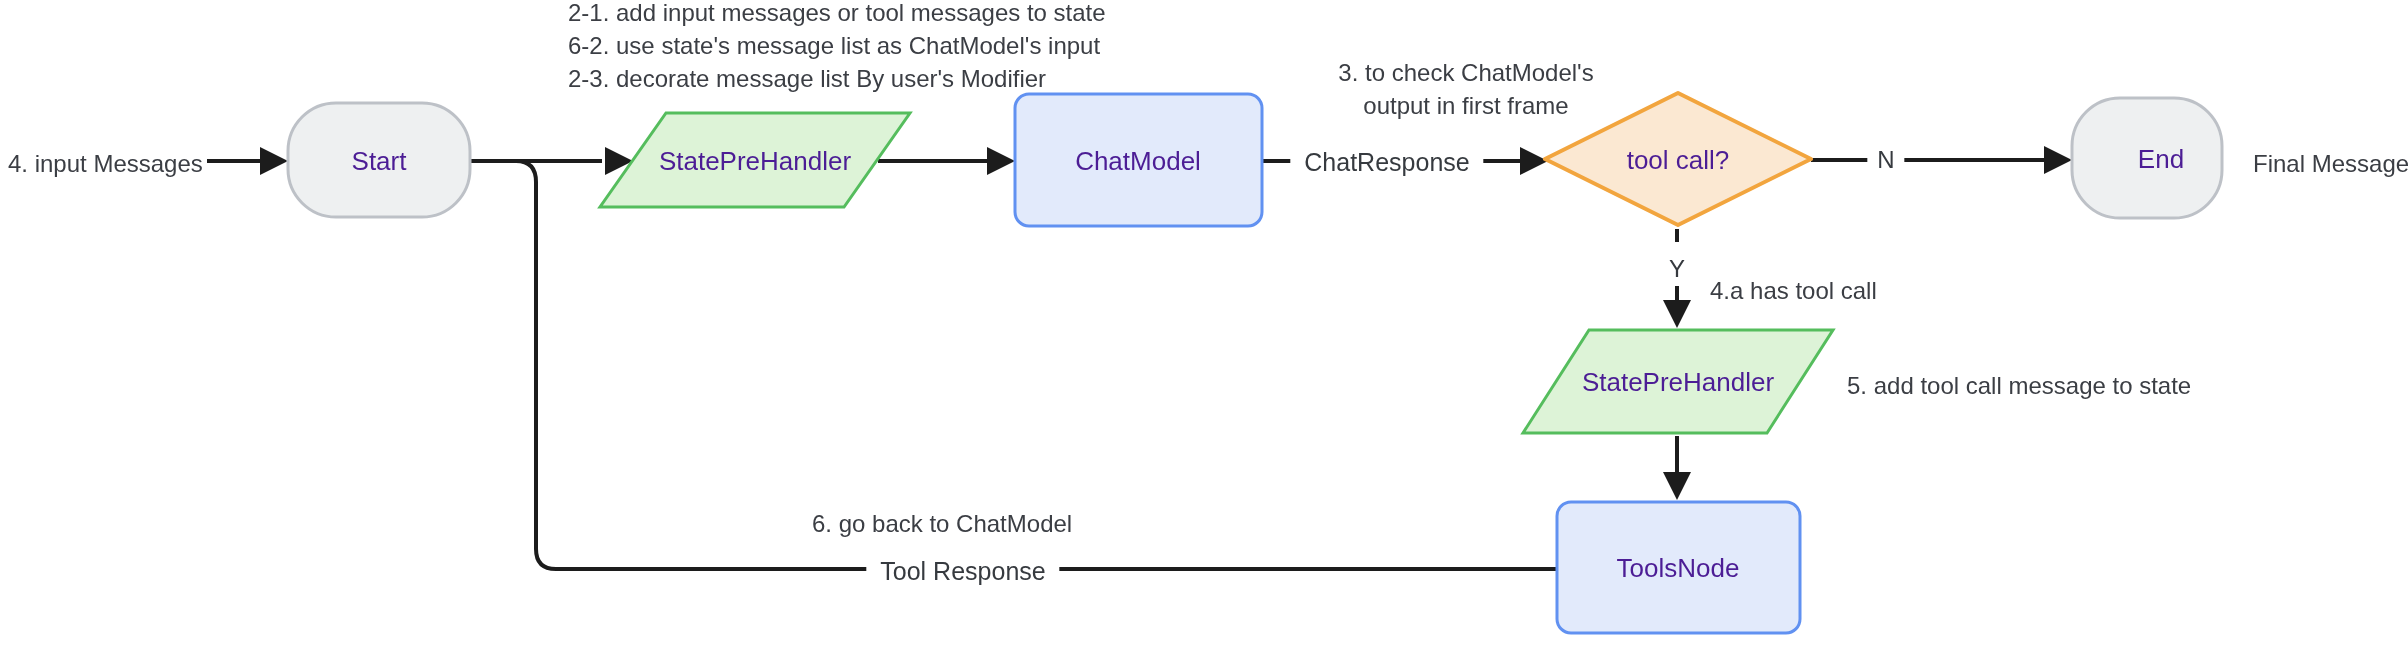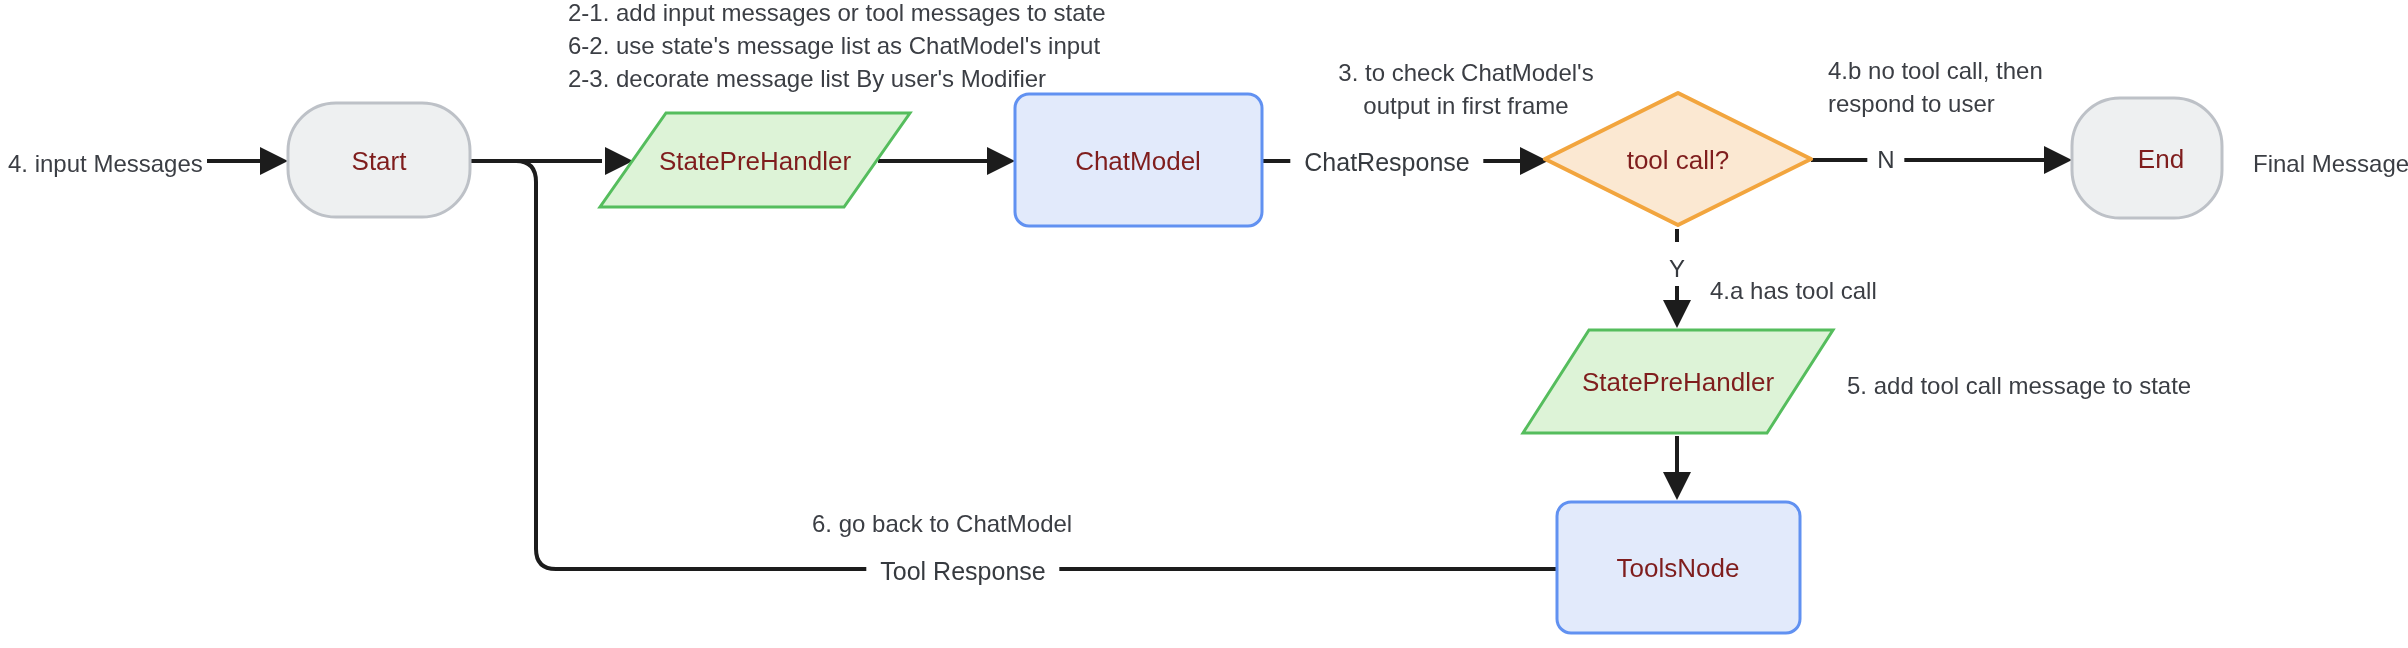--- a/index.html
+++ b/index.html
@@ -4,21 +4,21 @@
 <style>
   html,body{margin:0;padding:0;background:#ffffff;}
   .canvas{
     position:relative;width:2408px;height:648px;background:#ffffff;overflow:hidden;
     font-family:"Liberation Sans","DejaVu Sans",sans-serif;color:#363a3f;
   }
   .canvas svg{position:absolute;left:0;top:0;}
   .txt{position:absolute;white-space:nowrap;}
   .node-label{
     position:absolute;transform:translate(-50%,-50%);
-    font-size:26px;color:#7f1d1d;white-space:nowrap;text-align:center;
+    font-size:26px;color:#4c1d95;white-space:nowrap;text-align:center;
   }
   .edge-label{
     position:absolute;transform:translate(-50%,-50%);
     font-size:25px;color:#363a3f;background:#ffffff;
     padding:0 14px;line-height:34px;white-space:nowrap;
   }
   .edge-label.small{font-size:24px;padding:0 10px;}
   .note{font-size:24px;line-height:33px;color:#3b3e44;}
   .note.center{text-align:center;transform:translateX(-50%);}
 </style>
@@ -82,23 +82,19 @@
     <div>2-1. add input messages or tool messages to state</div>
     <div>6-2. use state's message list as ChatModel's input</div>
     <div>2-3. decorate message list By user's Modifier</div>
   </div>
 
   <div class="txt note center" style="left:1466px;top:56px;">
     <div>3. to check ChatModel's</div>
     <div>output in first frame</div>
   </div>
 
-  <div class="txt note" style="left:1828px;top:54px;">
-    <div>4.b no tool call, then</div>
-    <div>respond to user</div>
-  </div>
 
   <div class="txt note" style="left:1703px;top:274px;margin-left:7px;">4.a has tool call</div>
   <div class="txt note" style="left:1847px;top:369px;">5. add tool call message to state</div>
   <div class="txt note" style="left:812px;top:507px;">6. go back to ChatModel</div>
   <div class="txt note" style="left:2253px;top:147px;">Final Messages</div>
 
 </div>
 
 </body></html>

